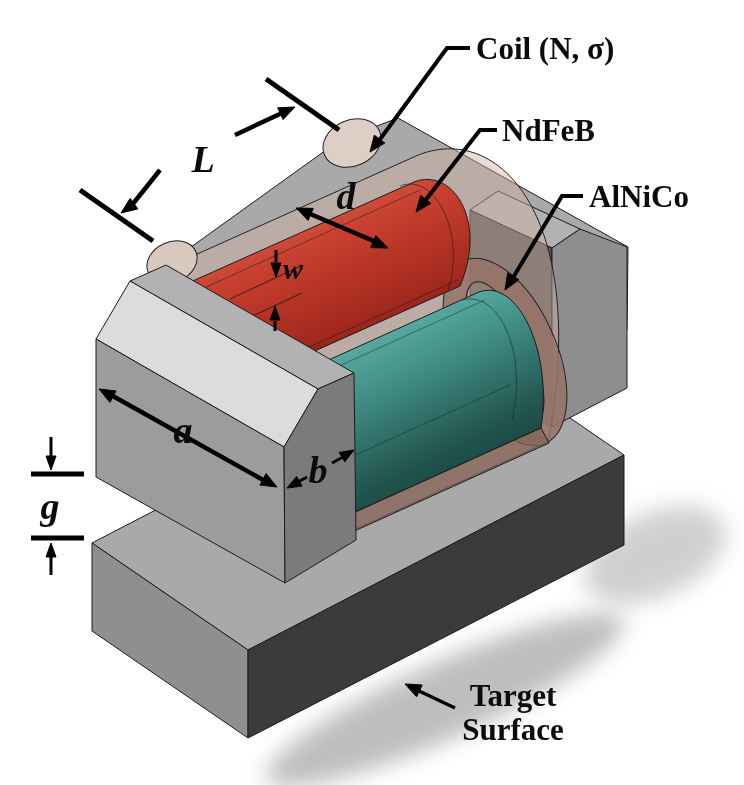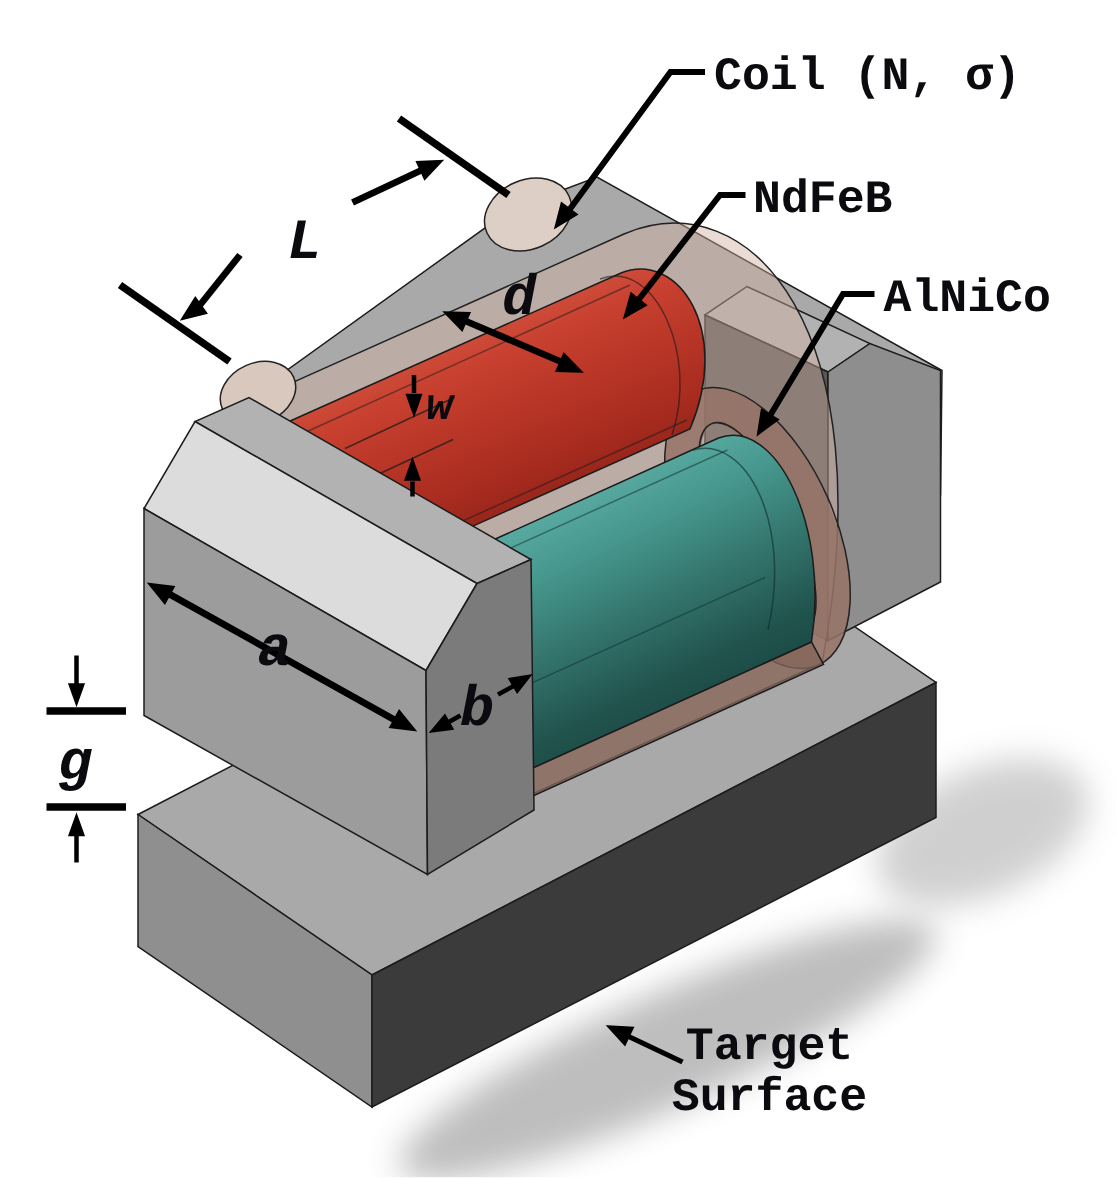--- a/index.html
+++ b/index.html
@@ -1,17 +1,17 @@
 <!DOCTYPE html>
 <html><head>
 <meta charset="utf-8">
 <style>
   html,body{margin:0;padding:0;background:#ffffff;}
   .canvas{position:relative;width:744px;height:785px;background:#ffffff;overflow:hidden;
-          font-family:Liberation Mono, monospace;}
+          font-family:Liberation Serif, serif;}
   svg{position:absolute;left:0;top:0;}
   text{fill:#0a0a0f;}
   .callout{font-weight:700;font-size:31px;}
   .dimletter{font-weight:700;font-style:italic;font-size:38px;}
   .dimletter.small{font-size:30px;}
   .edge{stroke:#1c1c1c;stroke-width:1;}
 </style>
 </head>
 <body>
 

